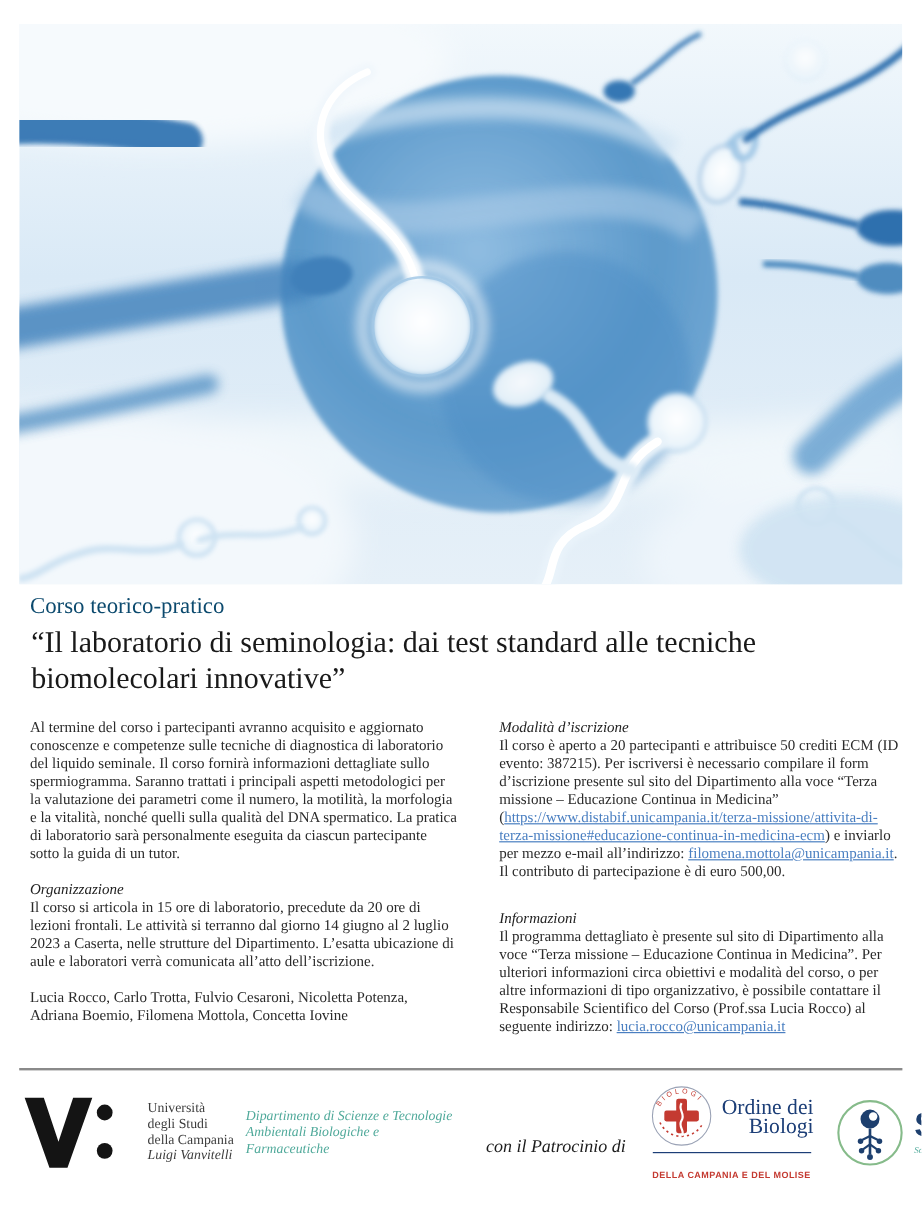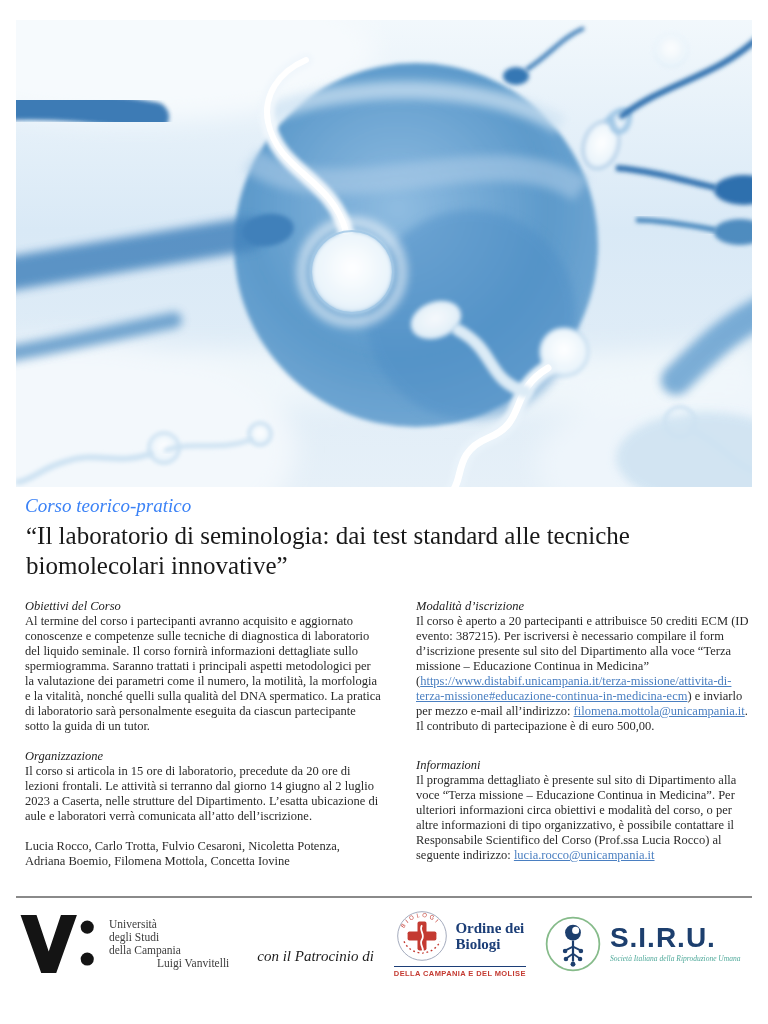--- a/index.html
+++ b/index.html
@@ -4,50 +4,50 @@
 <style>
   html,body{margin:0;padding:0;background:#fff;}
   .page{position:relative;width:768px;height:1024px;background:#ffffff;overflow:hidden;
         font-family:"Liberation Serif","DejaVu Serif",serif;color:#262626;}
 
   
   .hero{margin:20px 16px 0 16px;width:736px;height:467px;overflow:hidden;}
   .hero svg{display:block;}
 
   
-  .kicker{margin:8px 0 0 25px;font-style:italic;font-size:19px;color:#3b82f6;}
+  .kicker{margin:8px 0 0 25px;font-size:19px;color:#0c4a6e;}
   .title{margin:4px 14px 0 26px;font-weight:normal;font-size:25px;line-height:30px;
          color:#191919;max-width:700px;}
 
   
   .columns{display:flex;margin:18px 14px 0 25px;gap:34px;}
   .col-left{width:357px;flex:0 0 auto;}
   .col-right{flex:1 1 auto;min-width:0;}
   .sec{margin:0 0 15px 0;}
   .sec-h{margin:0;font-size:12.5px;line-height:15px;font-style:italic;font-weight:normal;color:#222;}
   .body{margin:0;font-size:12.5px;line-height:15px;color:#2a2a2a;}
   .gap-top{margin-top:24px;}
   .link{color:#4a7fc1;text-decoration:underline;overflow-wrap:anywhere;cursor:pointer;}
   .line{display:block;}
 
   
   .divider{margin:12px 16px 0 16px;border-top:2px solid #8a8a8a;height:0;}
   .footer{margin:11px 20px 0 20px;display:flex;align-items:center;}
-  .uni-block{display:flex;align-items:center;gap:9px;flex:0 0 auto;}
+  .uni-block{display:flex;align-items:center;gap:23px;flex:0 0 auto;}
   .uni-text{font-size:11.5px;line-height:13px;color:#3d3d3d;}
   .uni-text span{display:block;}
-  .uni-italic{margin-left:48px;}
+  .uni-italic{font-style:italic;}
   .dept{margin-left:10px;font-size:11.5px;line-height:14px;font-style:italic;color:#4fa99a;flex:0 0 auto;}
   .dept span{display:block;}
   .patrocinio{margin-left:28px;margin-top:26px;font-size:15px;font-style:italic;color:#1c1c1c;flex:0 0 auto;}
   .ordine{margin-left:20px;flex:0 0 auto;display:flex;flex-direction:column;align-items:center;}
   .ordine-top{display:flex;align-items:center;gap:6px;}
-  .ordine-name{font-size:15px;line-height:16px;font-weight:bold;color:#1c3e77;}
+  .ordine-name{font-size:18px;line-height:16px;font-weight:normal;color:#1c3e77;text-align:right;}
   .ordine-name span{display:block;}
-  .ordine-sub{margin-top:3px;padding-top:2px;border-top:1.5px solid #1c3e77;
+  .ordine-sub{margin-top:3px;padding-top:14px;border-top:1.5px solid #1c3e77;
               font-family:"Liberation Sans",sans-serif;font-size:7.5px;font-weight:bold;
               letter-spacing:.4px;color:#c43a31;white-space:nowrap;}
   .siru{margin-left:18px;flex:0 0 auto;display:flex;align-items:center;gap:8px;}
   .siru-acronym{font-family:"Liberation Sans",sans-serif;font-weight:bold;font-size:28px;
                 line-height:28px;color:#1d3f6e;letter-spacing:1px;}
   .siru-caption{margin-top:2px;font-size:7.5px;font-style:italic;color:#4fa99a;white-space:nowrap;}
   .seal-text{font-family:"Liberation Sans",sans-serif;font-size:6.5px;letter-spacing:2.5px;fill:#c43a31;}
 </style>
 </head>
 <body>
@@ -142,21 +142,20 @@
       </g>
     </svg>
   </div>
 
   <div class="kicker">Corso teorico-pratico</div>
   <h1 class="title">“Il laboratorio di seminologia: dai test standard alle tecniche biomolecolari innovative”</h1>
 
   <div class="columns">
     <div class="col-left">
       <section class="sec">
-        <h3 class="sec-h">Obiettivi del Corso</h3>
         <p class="body">Al termine del corso i partecipanti avranno acquisito e aggiornato conoscenze e competenze sulle tecniche di diagnostica di laboratorio del liquido seminale. Il corso fornirà informazioni dettagliate sullo spermiogramma. Saranno trattati i principali aspetti metodologici per la valutazione dei parametri come il numero, la motilità, la morfologia e la vitalità, nonché quelli sulla qualità del DNA spermatico. La pratica di laboratorio sarà personalmente eseguita da ciascun partecipante sotto la guida di un tutor.</p>
       </section>
       <section class="sec">
         <h3 class="sec-h">Organizzazione</h3>
         <p class="body">Il corso si articola in 15 ore di laboratorio, precedute da 20 ore di lezioni frontali. Le attività si terranno dal giorno 14 giugno al 2 luglio 2023 a Caserta, nelle strutture del Dipartimento. L’esatta ubicazione di aule e laboratori verrà comunicata all’atto dell’iscrizione.</p>
       </section>
       <section class="sec">
         <p class="body">Lucia Rocco, Carlo Trotta, Fulvio Cesaroni, Nicoletta Potenza, Adriana Boemio, Filomena Mottola, Concetta Iovine</p>
       </section>
     </div>
@@ -184,20 +183,25 @@
         <circle cx="71" cy="49" r="7" fill="#141414"></circle>
       </svg>
       <div class="uni-text">
         <span>Università</span>
         <span>degli Studi</span>
         <span>della Campania</span>
         <span class="uni-italic">Luigi Vanvitelli</span>
       </div>
     </div>
 
+    <div class="dept">
+      <span>Dipartimento di Scienze e Tecnologie</span>
+      <span>Ambientali Biologiche e</span>
+      <span>Farmaceutiche</span>
+    </div>
 
     <div class="patrocinio">con il Patrocinio di</div>
 
     <div class="ordine">
       <div class="ordine-top">
         <svg width="54" height="54" viewBox="0 0 60 60">
           <circle cx="30" cy="30" r="27" fill="#ffffff" stroke="#9aa2b5" stroke-width="1"></circle>
           <path id="sealTop" d="M 8 31 A 22 22 0 0 1 52 31" fill="none"></path>
           <text class="seal-text"><textPath href="#sealTop" startOffset="14%">BIOLOGI</textPath></text>
           <path d="M 10 36 A 22 22 0 0 0 50 36" fill="none" stroke="#c43a31" stroke-width="1.5" stroke-dasharray="2 3"></path>

